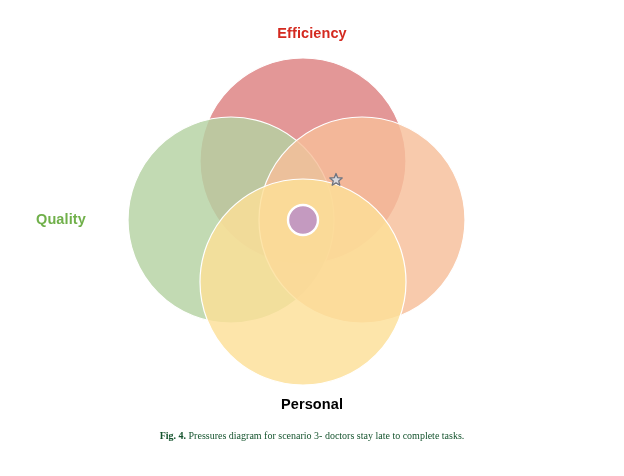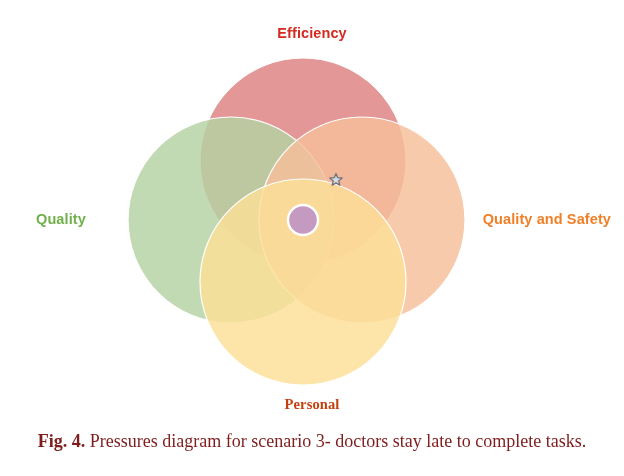--- a/index.html
+++ b/index.html
@@ -69,22 +69,22 @@
   }
 
   
   #caption {
     position: absolute;
     left: 0;
     right: 0;
     top: 430px;
     text-align: center;
     font-family: "Liberation Serif", serif;
-    font-size: 18px;
-    color: #7f1d1d;
+    font-size: 10px;
+    color: #14532d;
     line-height: 1.25;
     padding: 0 18px;
     box-sizing: border-box;
   }
   #caption-number {
     font-weight: bold;
     font-family: "Liberation Serif", serif;
   }
   #caption-text {
     font-weight: normal;
@@ -114,23 +114,22 @@
 
       <circle stroke-width="2.4" cx="303" cy="220" r="15" fill="#c49ac0" stroke="#ffffff"></circle>
 
       <path stroke-width="1.3" stroke-linejoin="round" d="M336.00,173.50L337.68,177.69L342.18,177.99L338.72,180.88L339.82,185.26L336.00,182.86L332.18,185.26L333.28,180.88L329.82,177.99L334.32,177.69Z" fill="#d8d8dd" stroke="#6f7480"></path>
     </svg>
 
     <div class="venn-label" id="label-efficiency" style="color: rgb(212, 42, 32);">Efficiency</div>
 
     <div class="venn-label" id="label-workload" style="color: rgb(112, 176, 74);">Quality</div>
 
-    <div class="venn-label" id="label-quality" style="color: rgb(240, 127, 38);">Quality and Safety</div>
 
-    <div class="venn-label" id="label-personal" style="color: #c2410c; font-family: Liberation Serif, serif;">Personal</div>
+    <div class="venn-label" id="label-personal" style="color: #000000;">Personal</div>
   </div>
 
   <div id="caption">
     <span id="caption-number">Fig. 4.</span>
     <span id="caption-text">Pressures diagram for scenario 3- doctors stay late to complete tasks.</span>
   </div>
 
 </div>
 
 </body></html>

